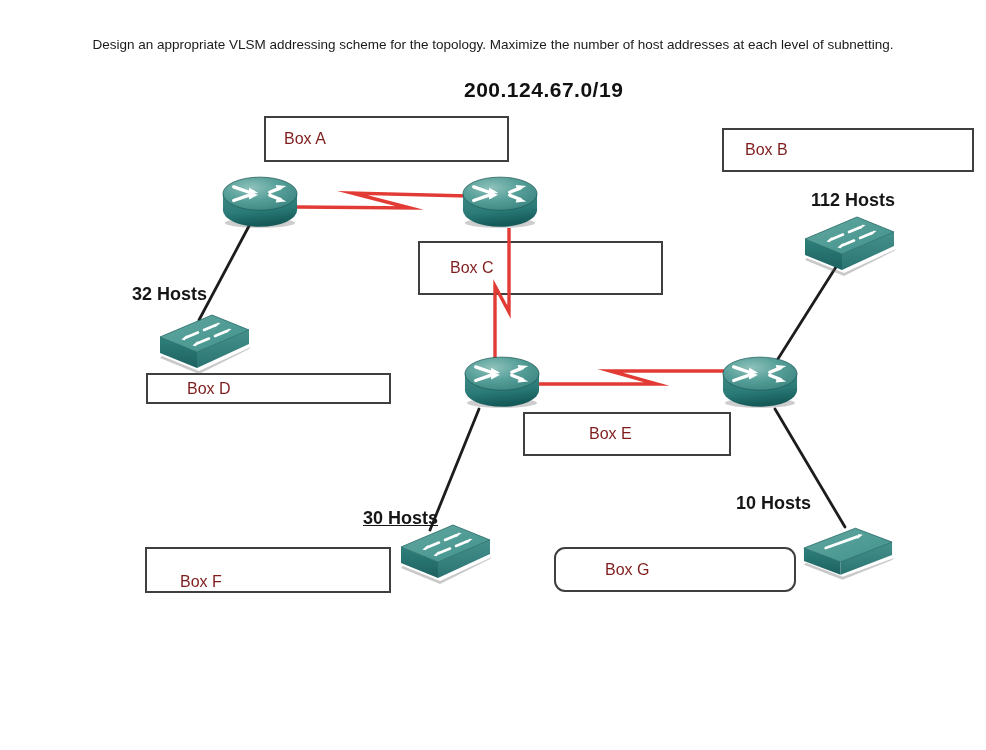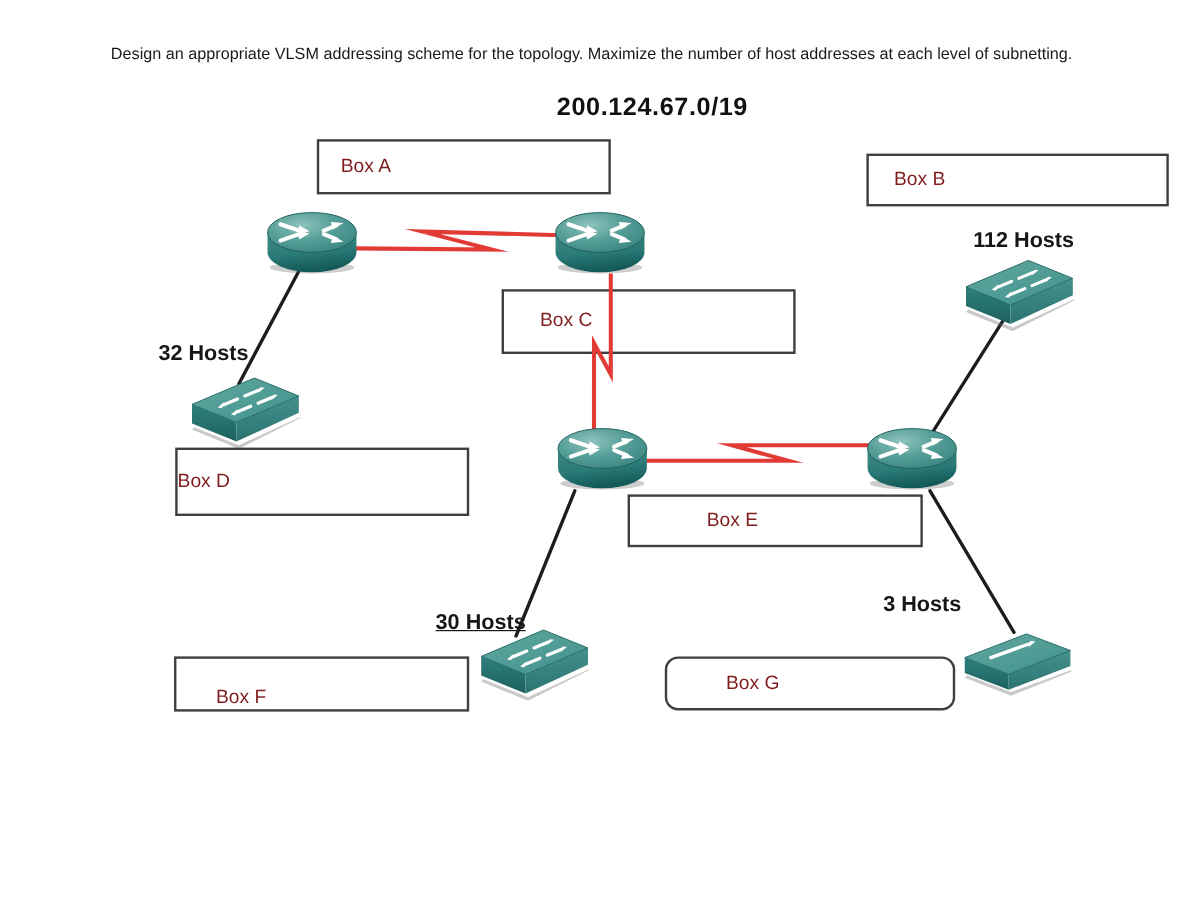--- a/index.html
+++ b/index.html
@@ -16,22 +16,22 @@
     font-size:21px;font-weight:bold;color:#111;letter-spacing:.5px;
   }
   .box{
     position:absolute;background:#ffffff;border:2px solid #3f3f3f;
     display:flex;align-items:center;z-index:1;box-sizing:border-box;
   }
   .box span{font-size:16px;font-weight:normal;color:#7f1d1d;}
   #box-a{left:264px;top:116px;width:245px;height:46px;padding-left:18px;}
   #box-b{left:677px;top:128px;width:252px;height:44px;padding-left:21px;margin-left:45px;}
   #box-c{left:418px;top:241px;width:245px;height:54px;padding-left:30px;}
-  #box-d{left:146px;top:373px;width:245px;height:57px;}
-  #box-e{left:523px;top:412px;width:246px;height:44px;padding-left:64px;text-align:right;}
+  #box-d{left:146px;top:373px;width:245px;height:31px;padding-left:39px;}
+  #box-e{left:523px;top:412px;width:208px;height:44px;padding-left:64px;text-align:right;}
   #box-f{left:145px;top:547px;width:246px;height:46px;padding-left:33px;align-items:flex-end;}
   #box-g{left:554px;top:547px;width:242px;height:45px;padding-left:49px;border-radius:11px;}
   .links{position:absolute;left:0;top:0;z-index:2;pointer-events:none;}
   .device{position:absolute;z-index:3;}
   .host-label{
     position:absolute;z-index:4;font-size:18px;font-weight:bold;color:#161616;
     white-space:nowrap;
   }
   #hosts-25{left:132px;top:284px;}
   #hosts-112{left:811px;top:190px;}
@@ -242,15 +242,15 @@
       <line x1="26" y1="30" x2="58" y2="18.5"></line>
     </g>
     <g fill="#ffffff">
       <polygon points="59,15.8 63.5,16.5 58,21"></polygon>
     </g>
   </svg>
 
   <div class="host-label" id="hosts-25">32 Hosts</div>
   <div class="host-label" id="hosts-112">112 Hosts</div>
   <div class="host-label" id="hosts-30">30 Hosts</div>
-  <div class="host-label" id="hosts-10">3 Hosts</div>
+  <div class="host-label" id="hosts-10">10 Hosts</div>
 
 </div>
 
 </body></html>

